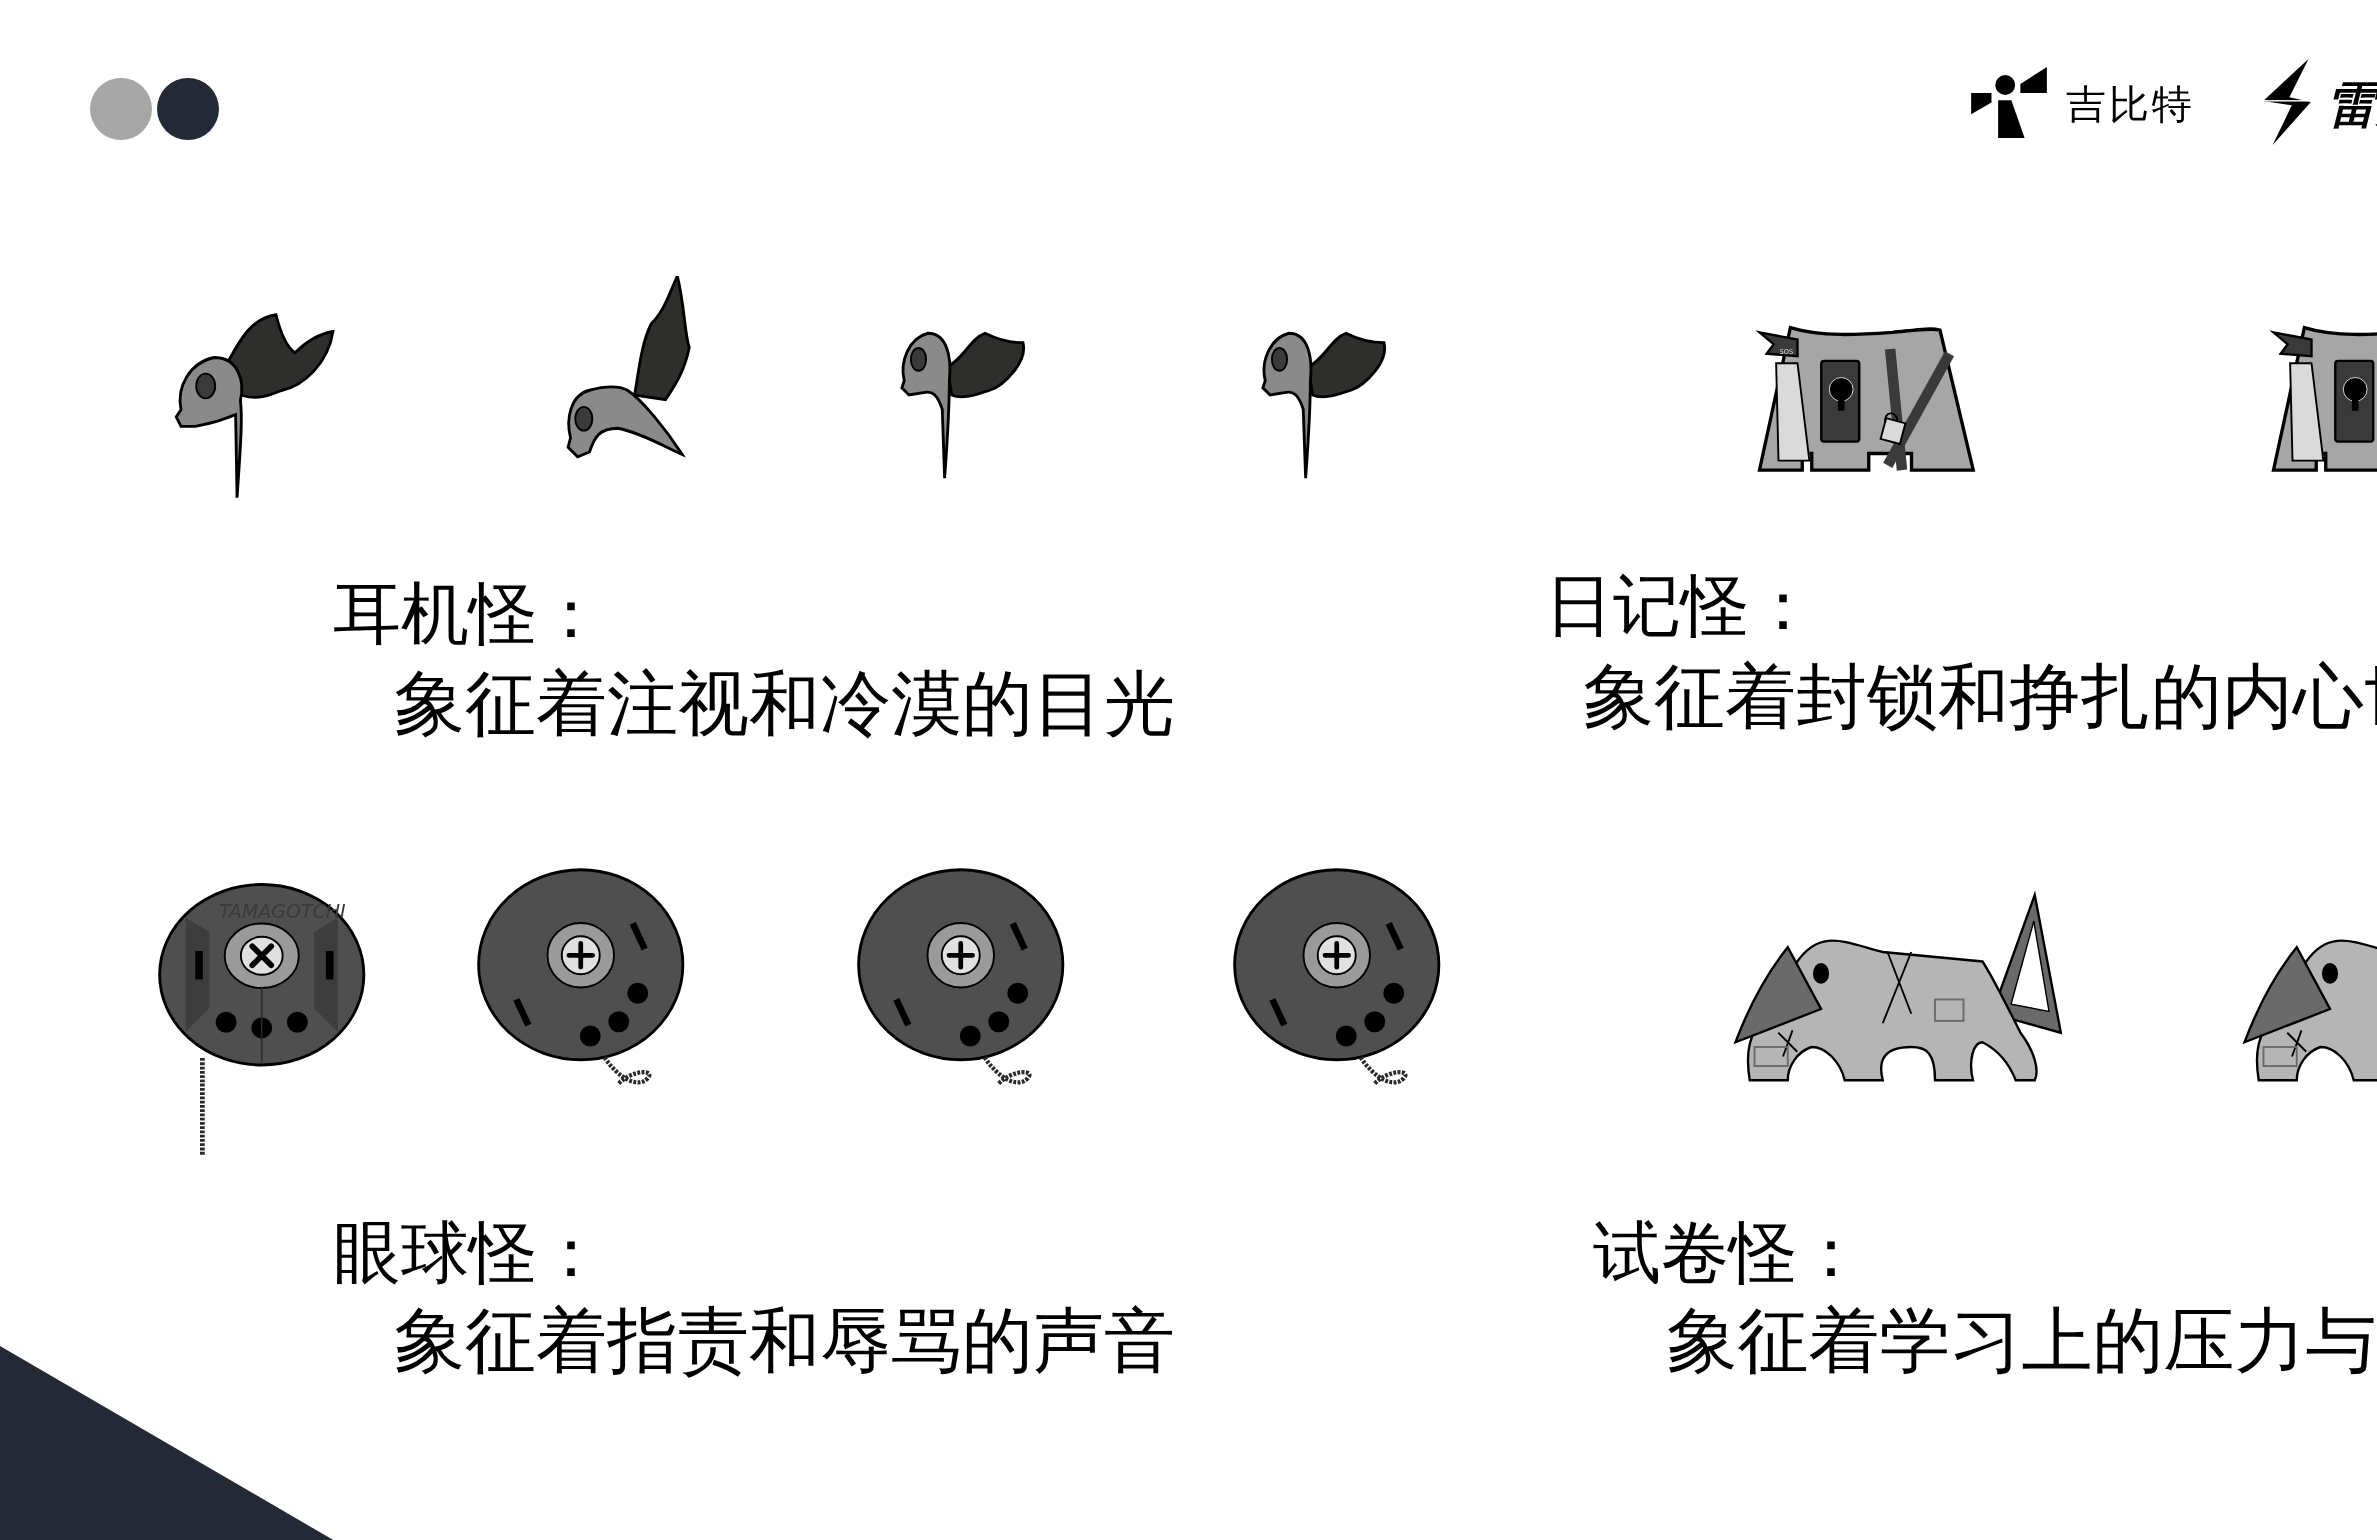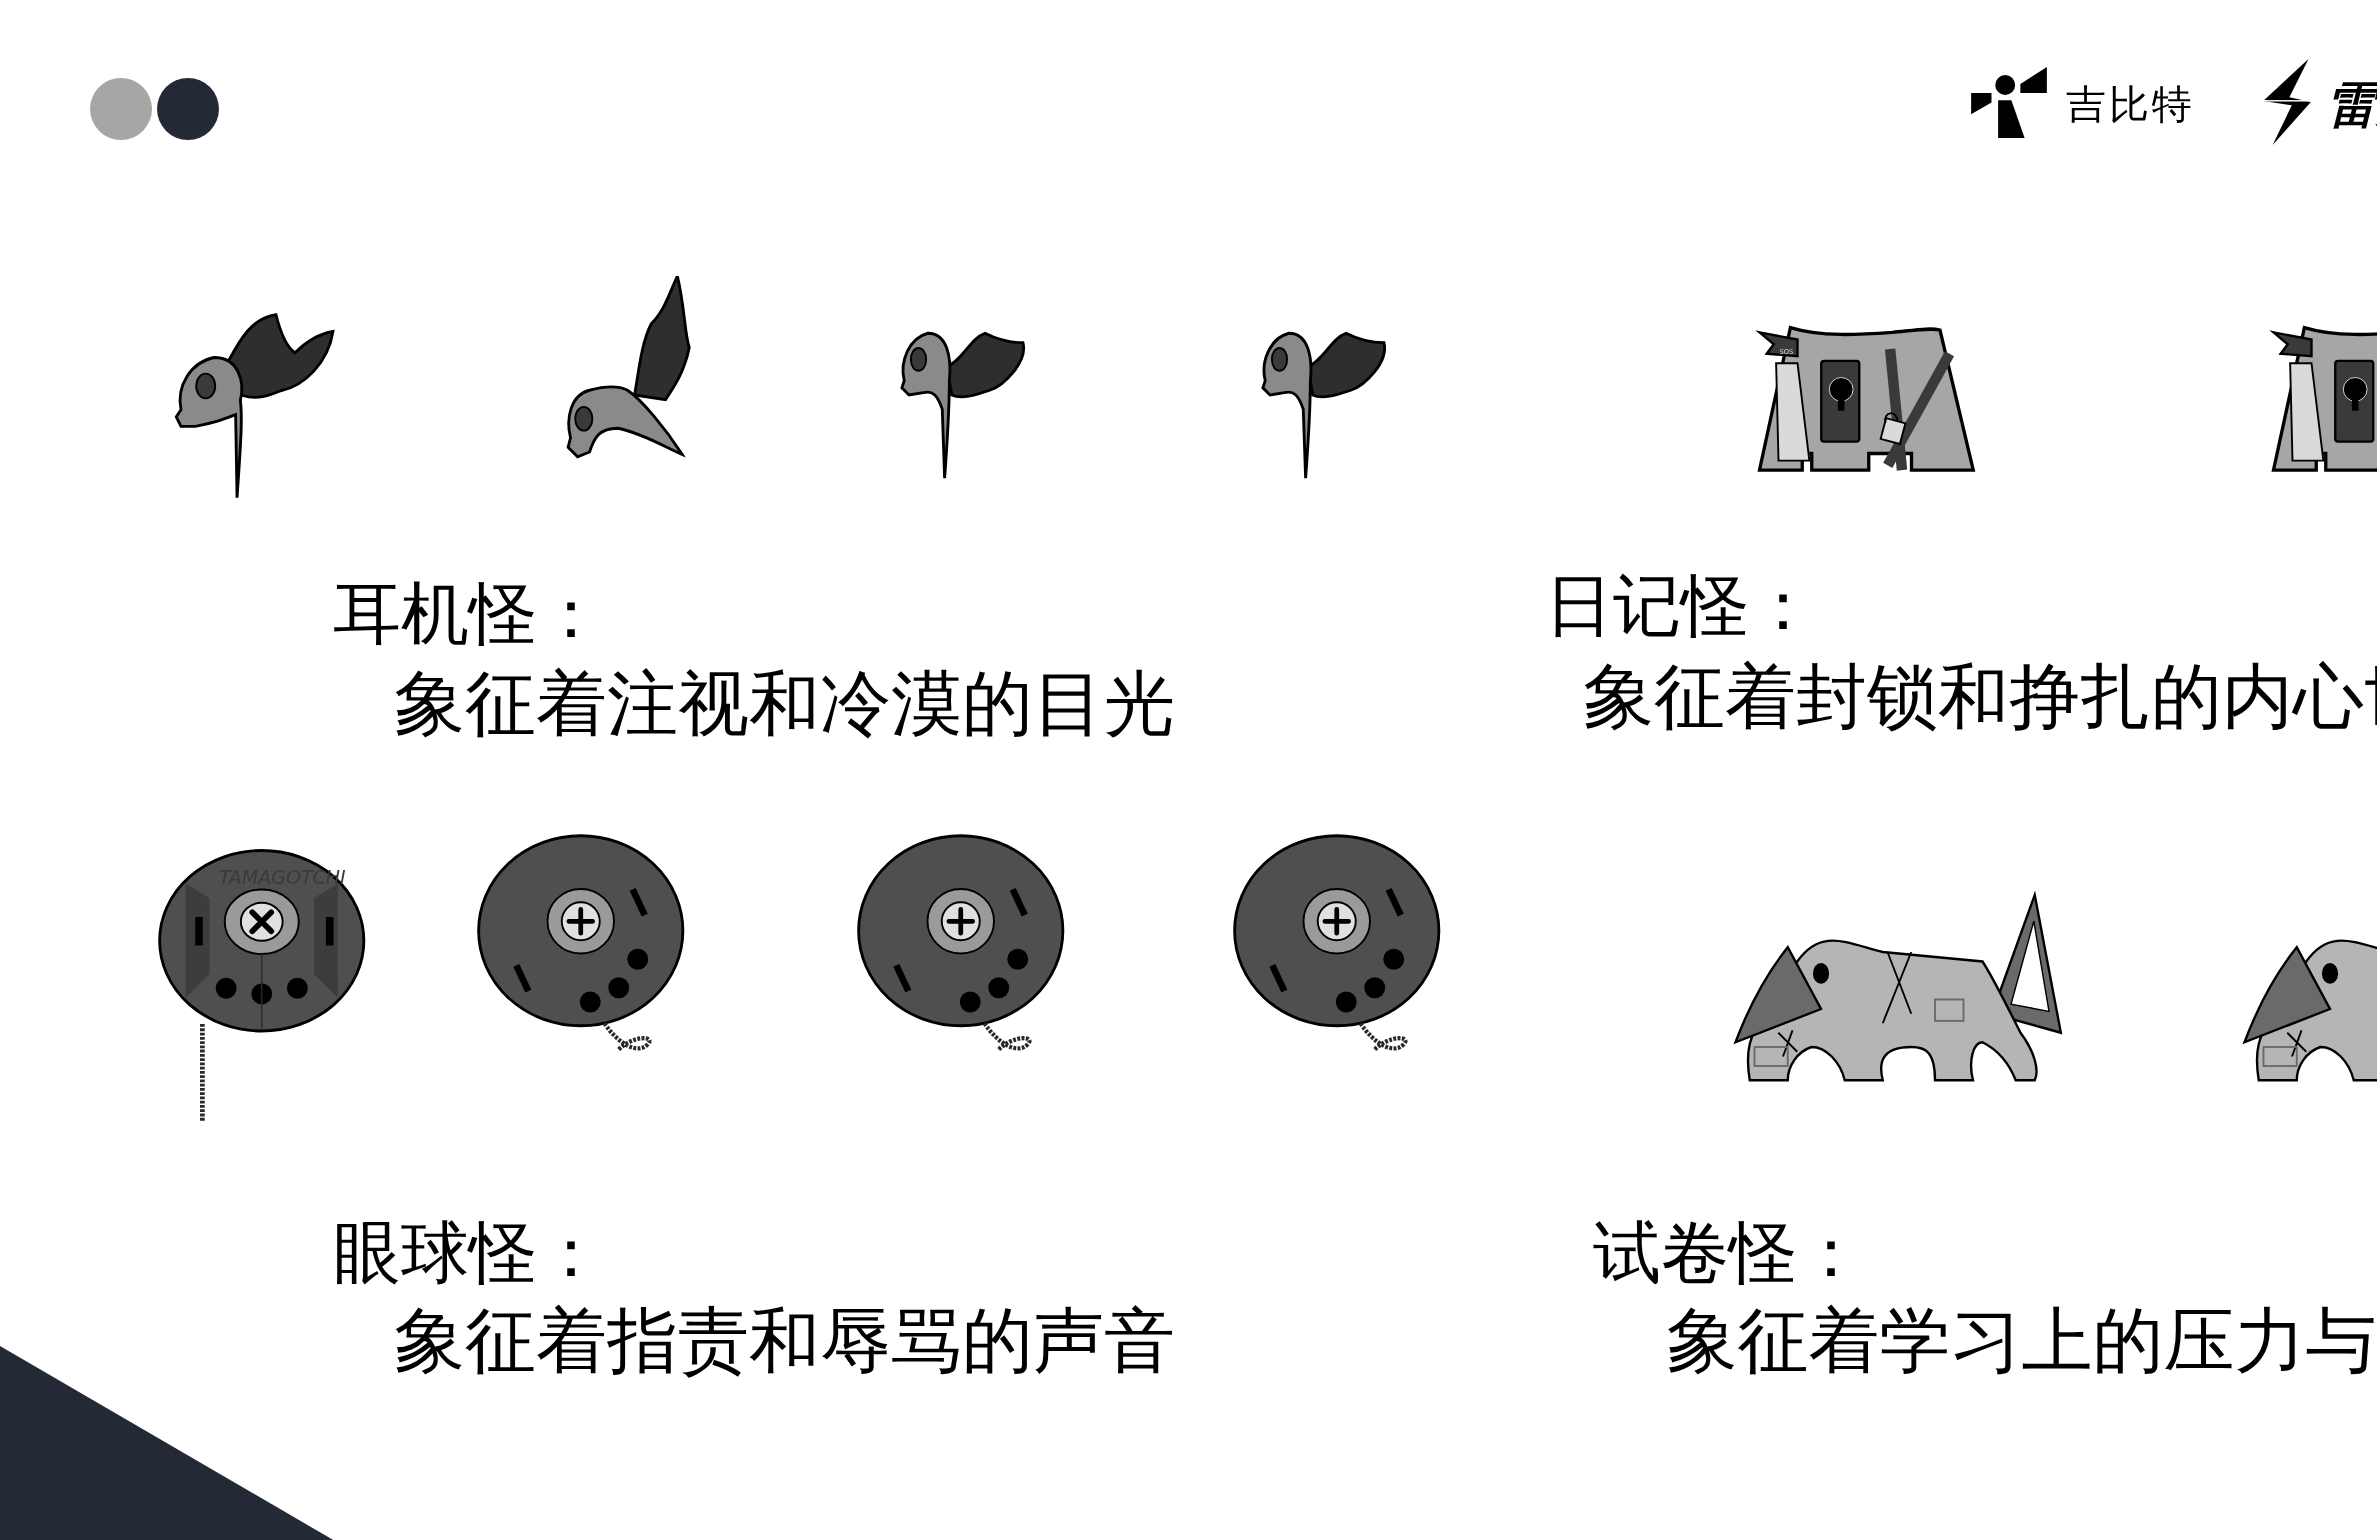--- a/index.html
+++ b/index.html
@@ -95,21 +95,21 @@
     <rect x="185" y="160" width="14" height="35" fill="#000"></rect>
     <line x1="295" y1="65" x2="320" y2="320" stroke="#3a3a3a" stroke-width="22"></line>
     <line x1="420" y1="75" x2="290" y2="310" stroke="#3a3a3a" stroke-width="22"></line>
     <rect x="280" y="215" width="42" height="45" fill="#dadada" stroke="#000" stroke-width="4" transform="rotate(15 300 238)"></rect>
     <path d="M285,220 C280,195 310,195 310,215" fill="none" stroke="#000" stroke-width="4"></path>
   </svg>
 </div>
 <div class="abs cap-title" style="left:1545px;top:563px;width:999px;">日记怪：</div>
 <div class="abs cap-sub" style="left:1545px;top:654px;width:999px;">象征着封锁和挣扎的内心世界</div>
 
-<div class="abs" style="left:143px;top:831px;width:1331px;height:304px;">
+<div class="abs" style="left:143px;top:865px;width:1331px;height:304px;">
   <svg class="sprite" style="left:14.3px;top:9.5px;" width="219" height="285" viewBox="0 0 460 600">
     <ellipse cx="220" cy="210" rx="215" ry="190" fill="#4f4f4f" stroke="#000" stroke-width="6"></ellipse>
     <polygon points="60,90 110,120 110,280 60,330" fill="#3d3d3d"></polygon>
     <polygon points="380,90 330,120 330,280 380,330" fill="#3d3d3d"></polygon>
     <text x="130" y="90" font-size="40" fill="#3a3a3a" font-family="DejaVu Sans, sans-serif" font-style="italic">TAMAGOTCHI</text>
     <ellipse cx="220" cy="170" rx="78" ry="68" fill="#9a9a9a" stroke="#000" stroke-width="4"></ellipse>
     <ellipse cx="220" cy="170" rx="44" ry="40" fill="#e0e0e0" stroke="#000" stroke-width="4"></ellipse>
     <path d="M200,150 L240,190 M240,150 L200,190" stroke="#000" stroke-width="12" stroke-linecap="round"></path>
     <rect x="80" y="160" width="16" height="60" fill="#000"></rect>
     <rect x="355" y="160" width="16" height="60" fill="#000"></rect>

